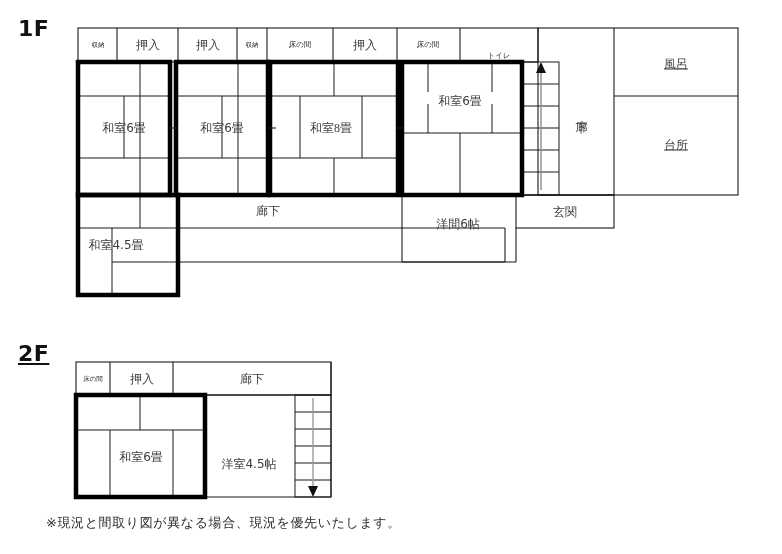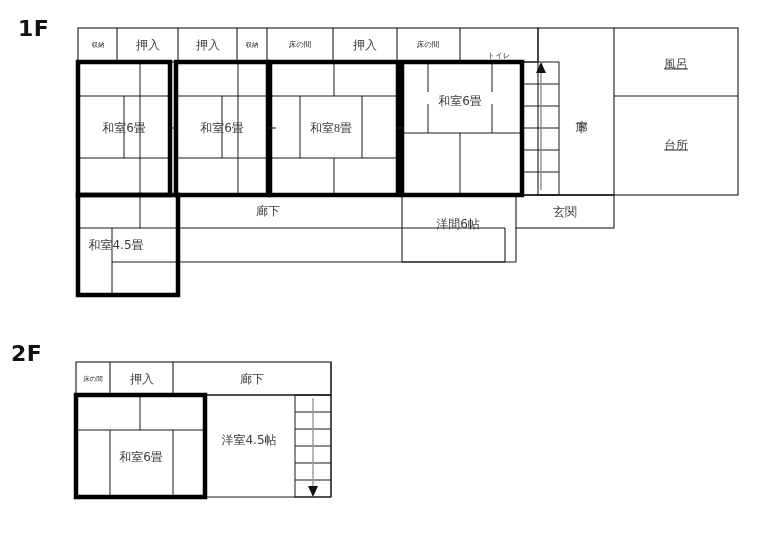--- a/index.html
+++ b/index.html
@@ -28,21 +28,21 @@
   }
   .floor-label {
     position: absolute;
     font-weight: bold;
     font-size: 22px;
     color: #111111;
     letter-spacing: 0.5px;
     font-family: "DejaVu Sans", "Liberation Sans", sans-serif;
   }
   #label-1f { left: 18px; top: 16px; }
-  #label-2f { left: 11px; top: 341px; }
+  #label-2f { left: 18px; top: 341px; text-decoration: underline; }
 
   .room-label {
     position: absolute;
     color: #3b3b3b;
     font-size: 12px;
     font-family: "DejaVu Sans", "Liberation Sans", sans-serif;
     white-space: nowrap;
     transform: translate(-50%, -50%);
     text-align: center;
     pointer-events: none;
@@ -250,15 +250,16 @@
   <div class="room-label" style="left:268px; top:211px;">廊下</div>
   <div class="room-label vertical" style="left:581px; top:113px;">廊下</div>
   <div class="room-label" style="left:565px; top:212px;">玄関</div>
   <div class="room-label" style="left:676px; top:64px;text-decoration:underline;">風呂</div>
   <div class="room-label" style="left:676px; top:145px;text-decoration:underline;">台所</div>
 
   <div class="room-label tiny" style="left:93px; top:379px;">床の間</div>
   <div class="room-label" style="left:142px; top:379px;">押入</div>
   <div class="room-label" style="left:252px; top:379px;">廊下</div>
   <div class="room-label" style="left:141px; top:457px;">和室6畳</div>
-  <div class="room-label" style="left:249px; top:440px;">洋室4.5帖</div>
-
+  <div class="room-label" style="left:249px; top:464px;">洋室4.5帖</div>
+
+  <div class="note">※現況と間取り図が異なる場合、現況を優先いたします。</div>
 </div>
 
 </body></html>

